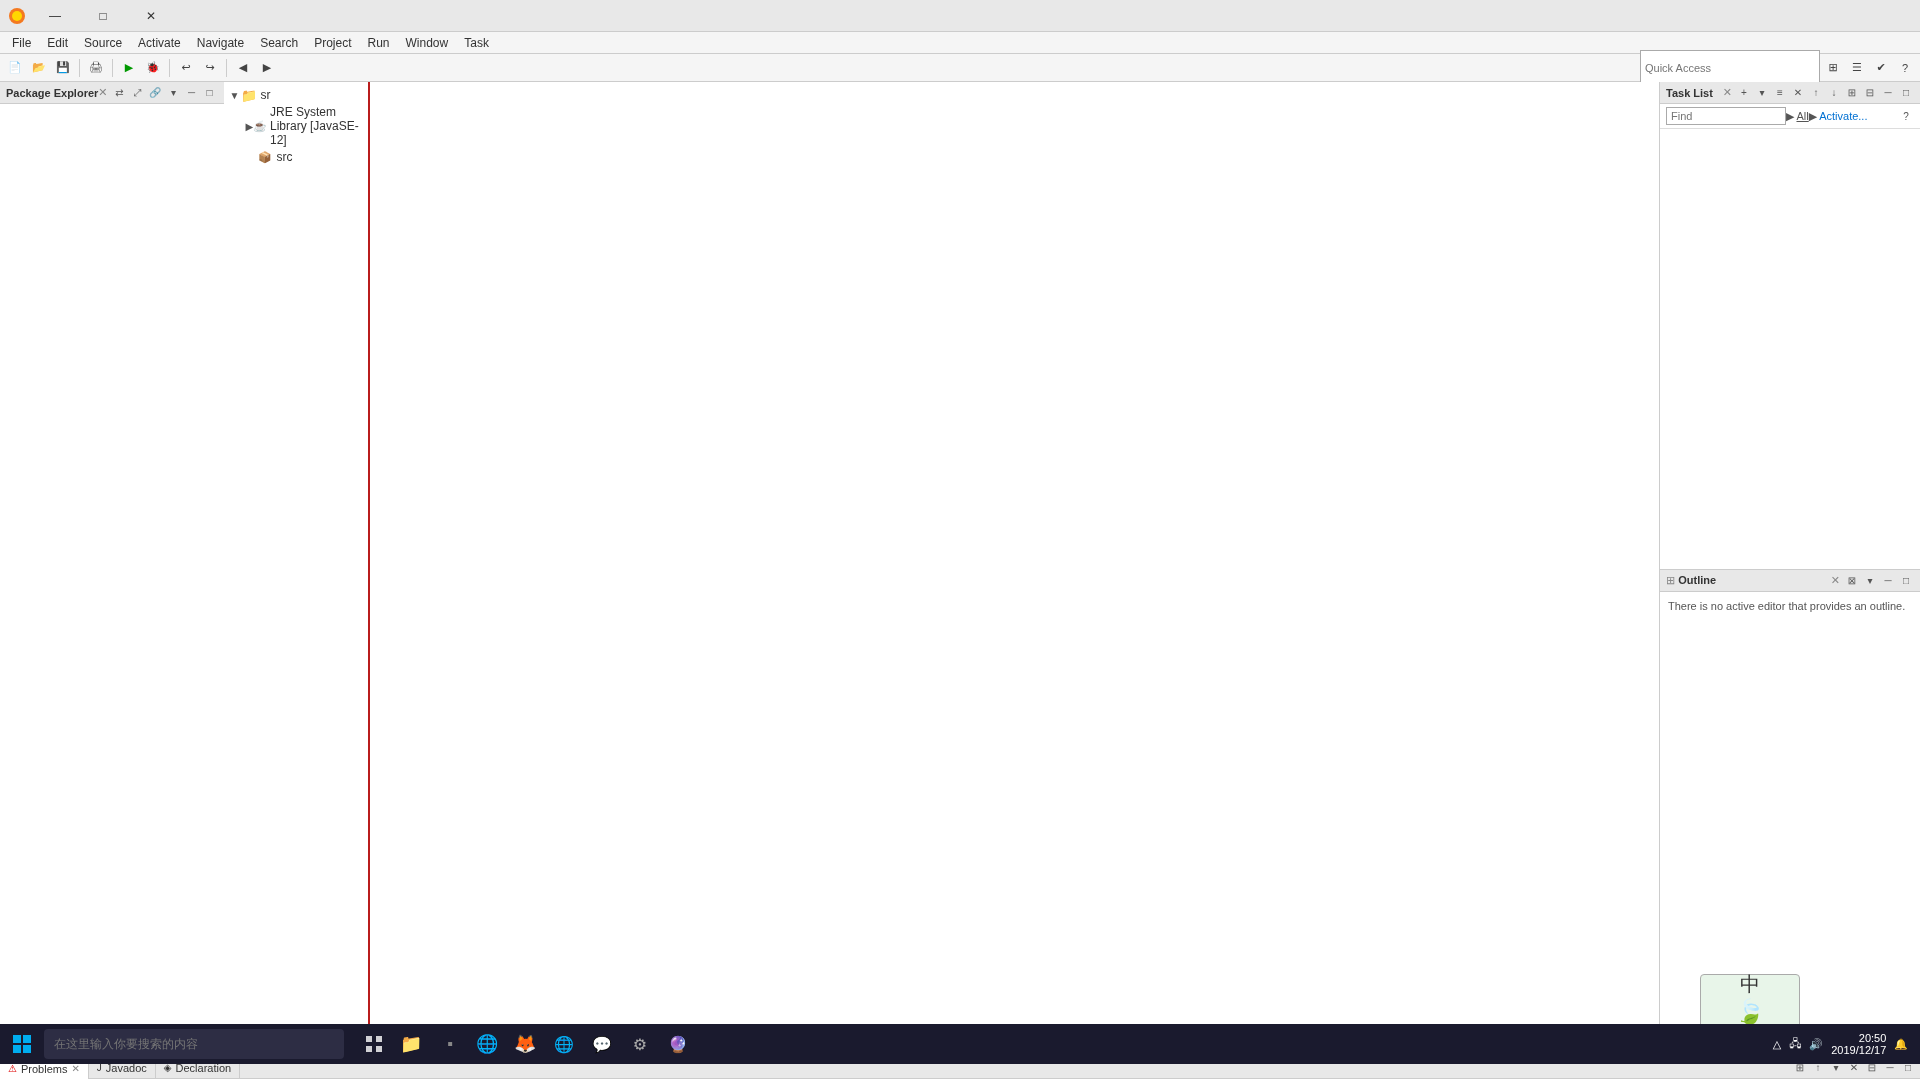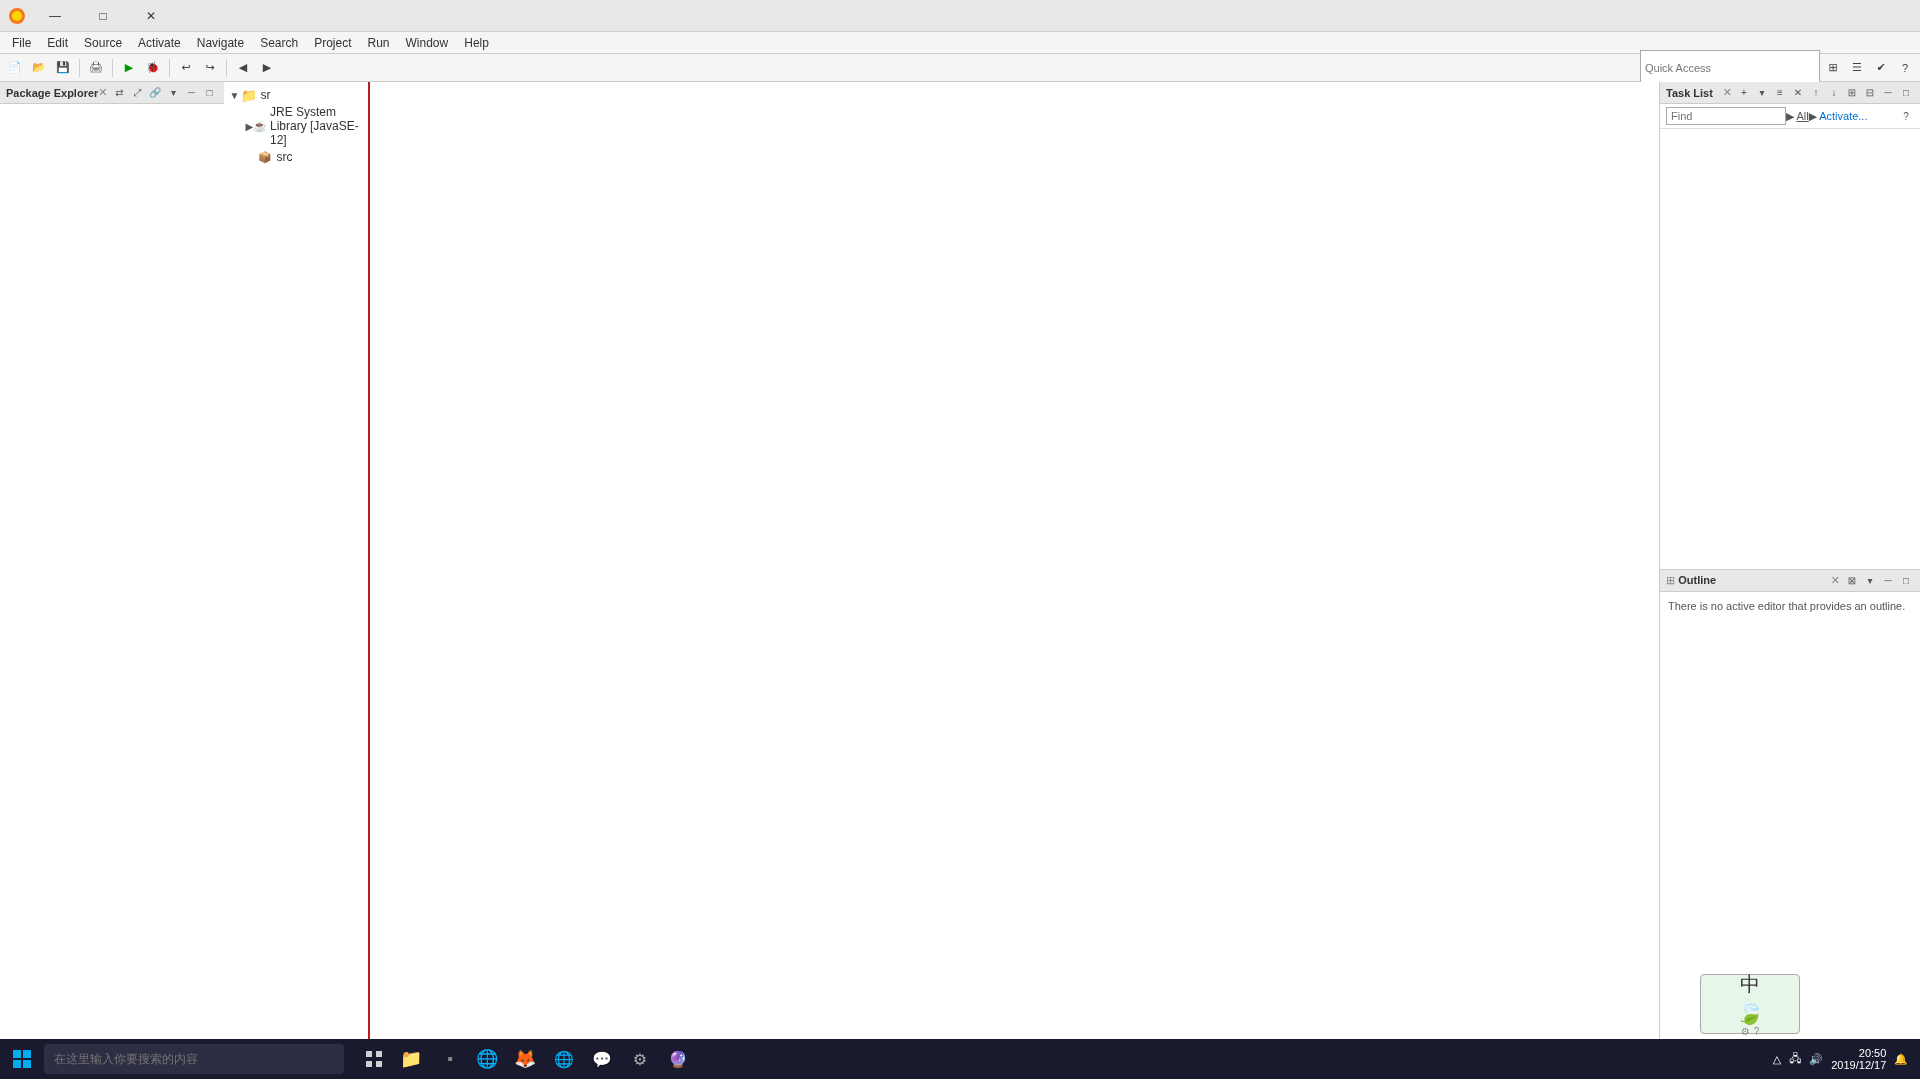--- a/index.html
+++ b/index.html
@@ -203,21 +203,21 @@
     #problems-count {
       padding: 2px 6px;
       font-size: 11px;
       color: #333;
       border-bottom: 1px solid #eee;
     }
 
     
     #taskbar {
       position: fixed;
-      bottom: 1px;
+      bottom: 16px;
       left: 0;
       right: 0;
       height: 40px;
       background: #1a1a2e;
       display: flex;
       align-items: center;
       padding: 0 4px;
       z-index: 9999;
     }
     .taskbar-start {
@@ -282,21 +282,21 @@
 <div id="menu-bar">
   <span class="menu-item">File</span>
   <span class="menu-item">Edit</span>
   <span class="menu-item">Source</span>
   <span class="menu-item">Activate</span>
   <span class="menu-item">Navigate</span>
   <span class="menu-item">Search</span>
   <span class="menu-item">Project</span>
   <span class="menu-item">Run</span>
   <span class="menu-item">Window</span>
-  <span class="menu-item">Help</span>
+  <span class="menu-item">Task</span>
 </div>
 
 <div id="toolbar">
   <button class="toolbar-btn">📄</button>
   <button class="toolbar-btn">📂</button>
   <button class="toolbar-btn">💾</button>
   <div class="toolbar-sep"></div>
   <button class="toolbar-btn">🖨</button>
   <div class="toolbar-sep"></div>
   <button class="toolbar-btn" style="color:#090;">▶</button>

